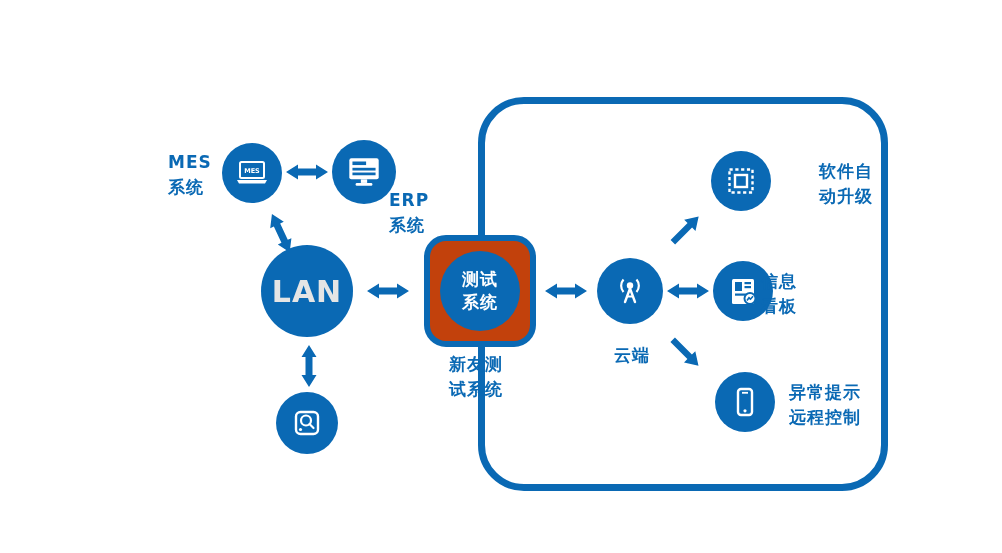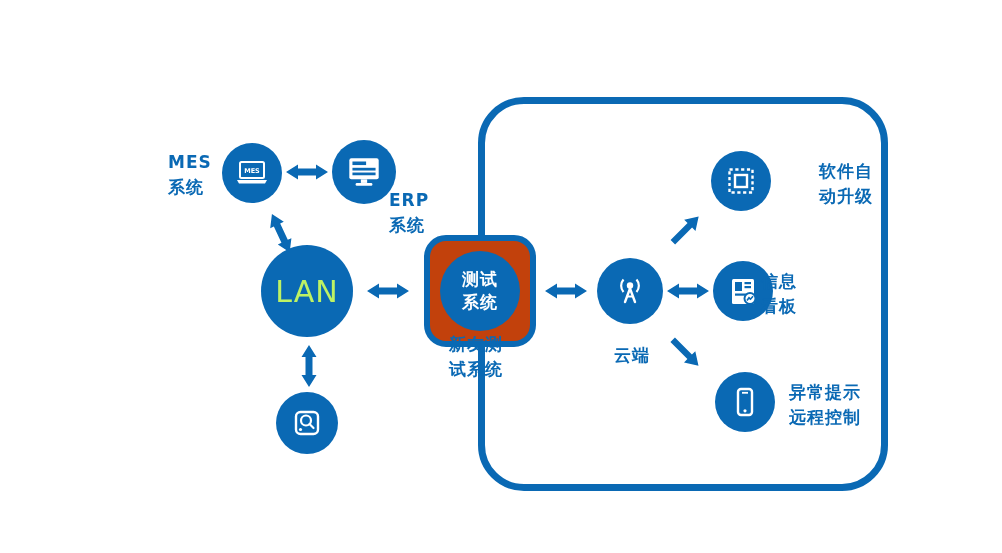--- a/index.html
+++ b/index.html
@@ -17,21 +17,21 @@
     position: absolute; background: var(--accent); border-radius: 50%;
     display: flex; align-items: center; justify-content: center;
   }
 
   .lbl {
     position: absolute; color: var(--accent); font-weight: 700;
     font-size: 17px; line-height: 1.45; letter-spacing: 1px;
   }
   .lbl span { display: block; }
 
-  .lan-text { color: #bef264; font-size: 30px; font-weight: 400; letter-spacing: 1px; }
+  .lan-text { color: #e5e5e5; font-size: 30px; font-weight: 700; letter-spacing: 1px; }
 
   .cloud-frame {
     position: absolute; left: 478px; top: 97px; width: 410px; height: 394px;
     border: 7px solid var(--accent); border-radius: 46px; z-index: 1;
   }
 
   .test-box {
     position: absolute; left: 424px; top: 235px; width: 112px; height: 112px;
     background: #c2410c; border: 6px solid var(--accent); border-radius: 22px;
     display: flex; align-items: center; justify-content: center; z-index: 2;
@@ -123,21 +123,21 @@
 
   <div class="cloud-frame"></div>
 
   <div class="test-box">
     <div class="test-inner">
       <span>测试</span>
       <span>系统</span>
     </div>
   </div>
 
-  <div class="lbl z2" style="left:449px; top:332px;">
+  <div class="lbl z2" style="left:449px; top:352px;">
     <span>新友测</span>
     <span>试系统</span>
   </div>
 
   <div class="arrow" style="left:544px; top:281px;">
     <svg width="44" height="20" viewBox="0 0 44 20">
         <path d="M1 10 L13 2.5 L13 6.5 L31 6.5 L31 2.5 L43 10 L31 17.5 L31 13.5 L13 13.5 L13 17.5 Z"></path>
       </svg>
   </div>
 

